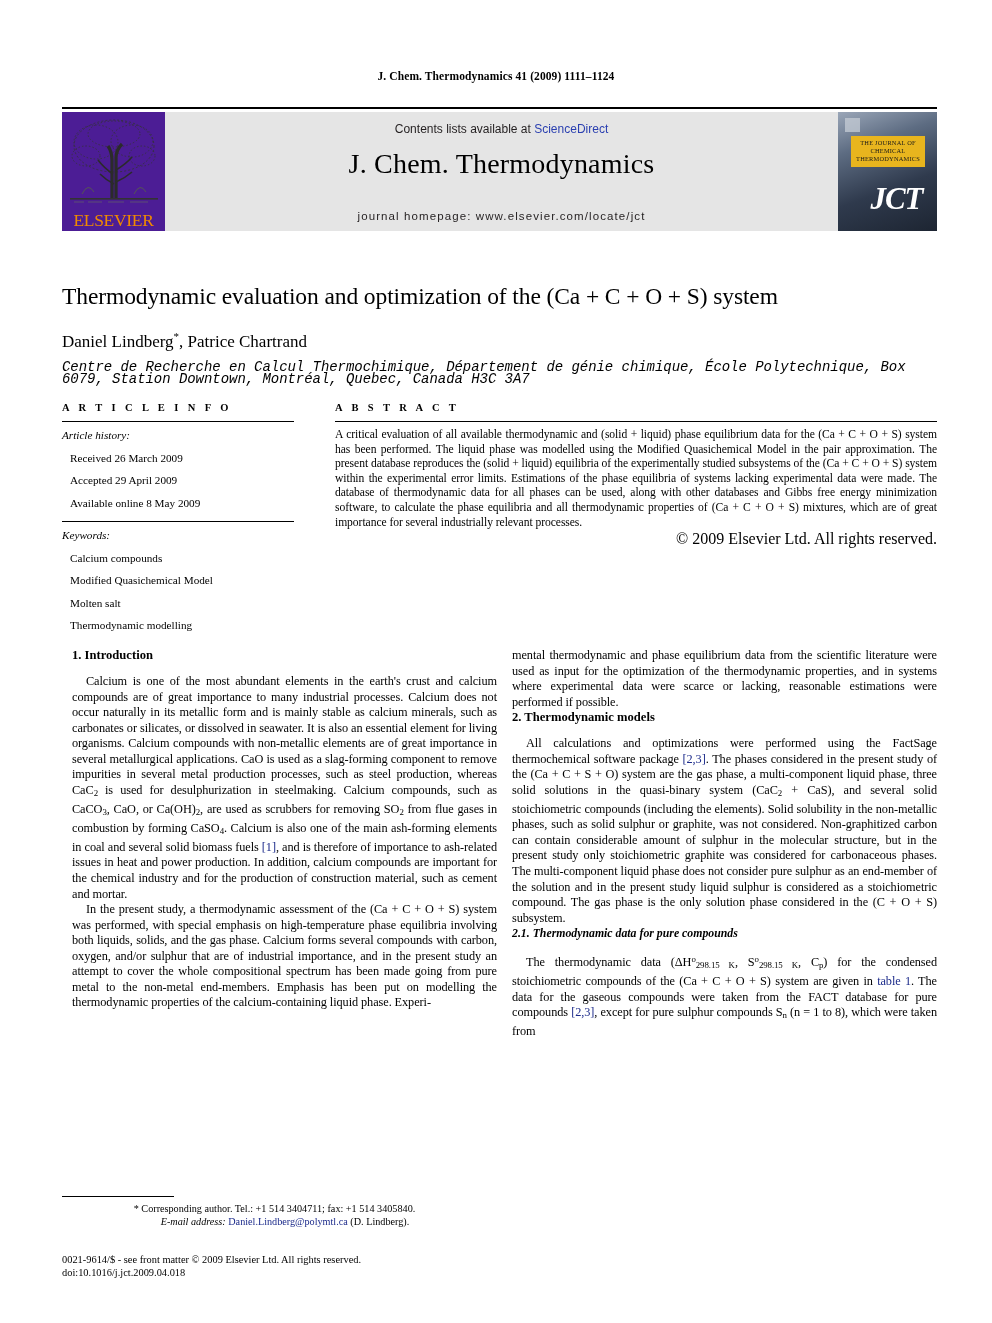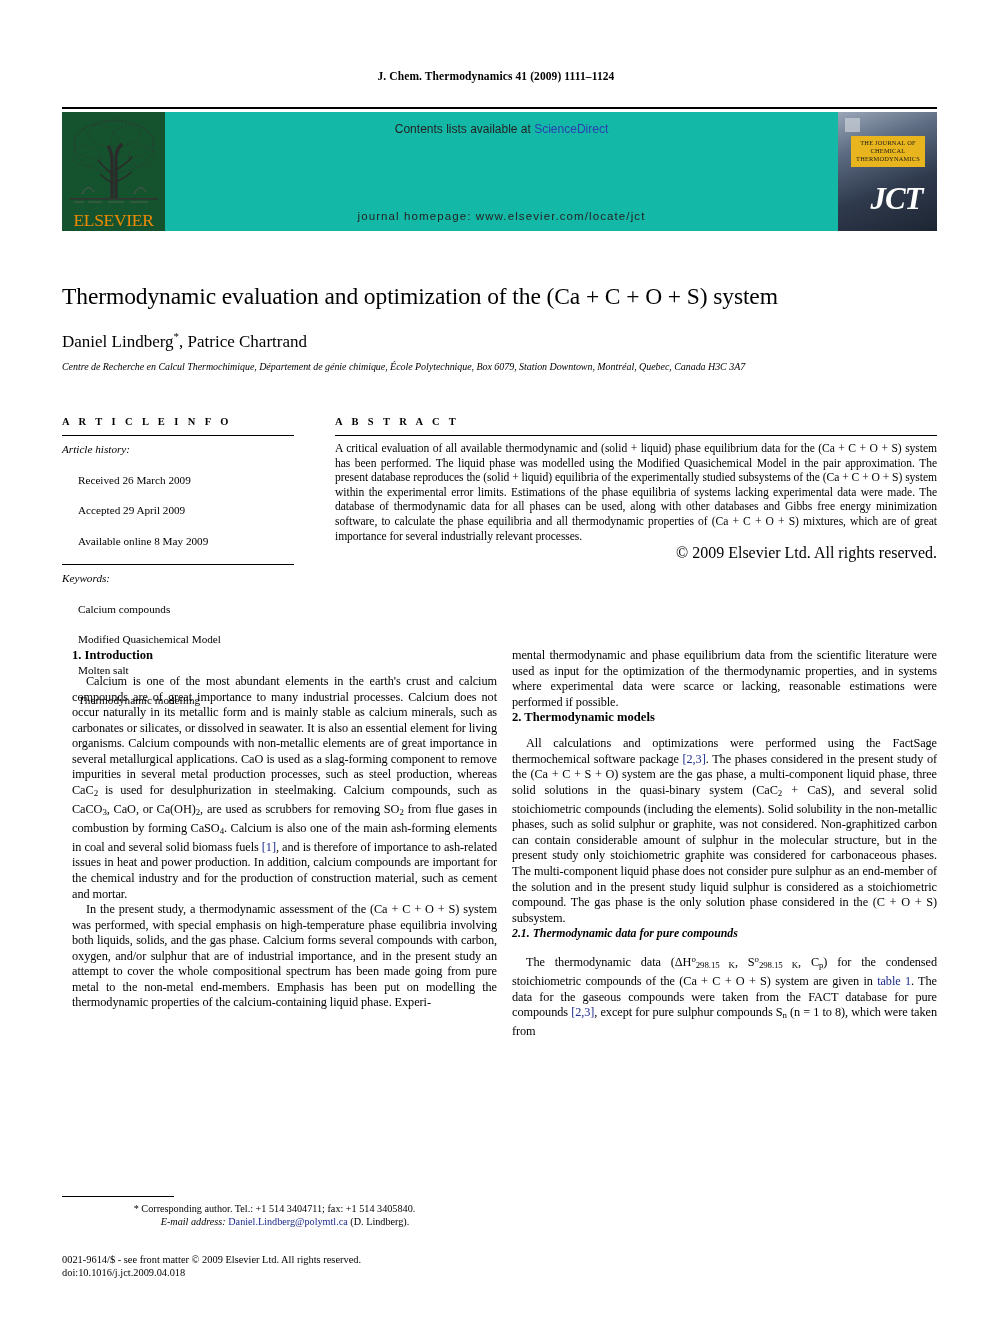--- a/index.html
+++ b/index.html
@@ -47,21 +47,21 @@
     left: 0; top: 3px;
     width: 875px;
     height: 119px;
     display: flex;
     flex-direction: row;
   }
   .elsevier-logo {
     width: 103px;
     height: 119px;
     position: relative;
-    background: #14532d;
+    background: #4c1d95;
     flex: none;
   }
   .tree-wrap {
     position: absolute;
     left: 0; top: 0;
     width: 103px;
     height: 96px;
   }
   .elsevier-word {
     position: absolute;
@@ -69,21 +69,21 @@
     width: 103px;
     text-align: center;
     font-family: "Liberation Serif", serif;
     font-size: 17.5px;
     color: #F08A00;
     letter-spacing: -0.3px;
     line-height: 19px;
   }
   .contents-panel {
     flex: 1;
-    background: #14b8a6;
+    background: #e5e5e5;
     position: relative;
   }
   .contents-line {
     position: absolute;
     left: 0; top: 10px;
     width: 100%;
     text-align: center;
     font-family: "Liberation Sans", sans-serif;
     font-size: 12px;
     color: #231f20;
@@ -172,23 +172,23 @@
     font-size: 17px;
     line-height: 20px;
     margin: 0 0 9px 0;
     font-weight: normal;
   }
   .authors .star {
     font-size: 11px;
     vertical-align: super;
   }
   .affil {
-    font-family: Liberation Serif, serif;
+    font-family: Liberation Mono, monospace;
     font-style: italic;
-    font-size: 10px;
+    font-size: 14px;
     line-height: 12px;
     letter-spacing: -0.05px;
   }
 
   
   .infoabs {
     position: absolute;
     left: 62px; top: 400px;
     width: 875px;
     height: 200px;
@@ -201,36 +201,36 @@
   .col-abs {
     position: absolute;
     left: 273px; top: 0;
     width: 602px;
   }
   .sec-head {
     font-family: "Liberation Serif", serif;
     font-weight: bold;
     font-size: 10.5px;
     letter-spacing: 3.4px;
-    margin: 16px 0 8px 0;
+    margin: 2px 0 8px 0;
   }
   .rule-top {
     border-top: 1.6px solid #000;
     margin: 0 0 6px 0;
   }
   .hist-label, .kw-label {
     font-style: italic;
     font-size: 11.2px;
     line-height: 14.5px;
     margin: 0;
   }
   .hist-line, .kw-line {
     font-size: 11.2px;
     line-height: 14.5px;
-    margin: 16px;
+    margin: 8px;
   }
   .kw-block {
     margin-top: 11px;
     border-top: 1.6px solid #000;
     padding-top: 6px;
   }
   .abs-text {
     font-size: 11.6px;
     line-height: 14.6px;
     text-align: justify;
@@ -349,20 +349,21 @@
             </g>
           </svg>
         </div>
         <div class="elsevier-word">ELSEVIER</div>
       </div>
 
       <div class="contents-panel">
         <div class="contents-line">
           <span>Contents lists available at </span><span class="sd">ScienceDirect</span>
         </div>
+        <div class="journal-title">J. Chem. Thermodynamics</div>
         <div class="homepage-line">journal homepage: www.elsevier.com/locate/jct</div>
       </div>
 
       <div class="jct-cover">
         <div class="jct-smalllogo"></div>
         <div class="jct-titlebox">THE JOURNAL OF CHEMICAL THERMODYNAMICS</div>
         <div class="jct-big">JCT</div>
       </div>
 
     </div>

